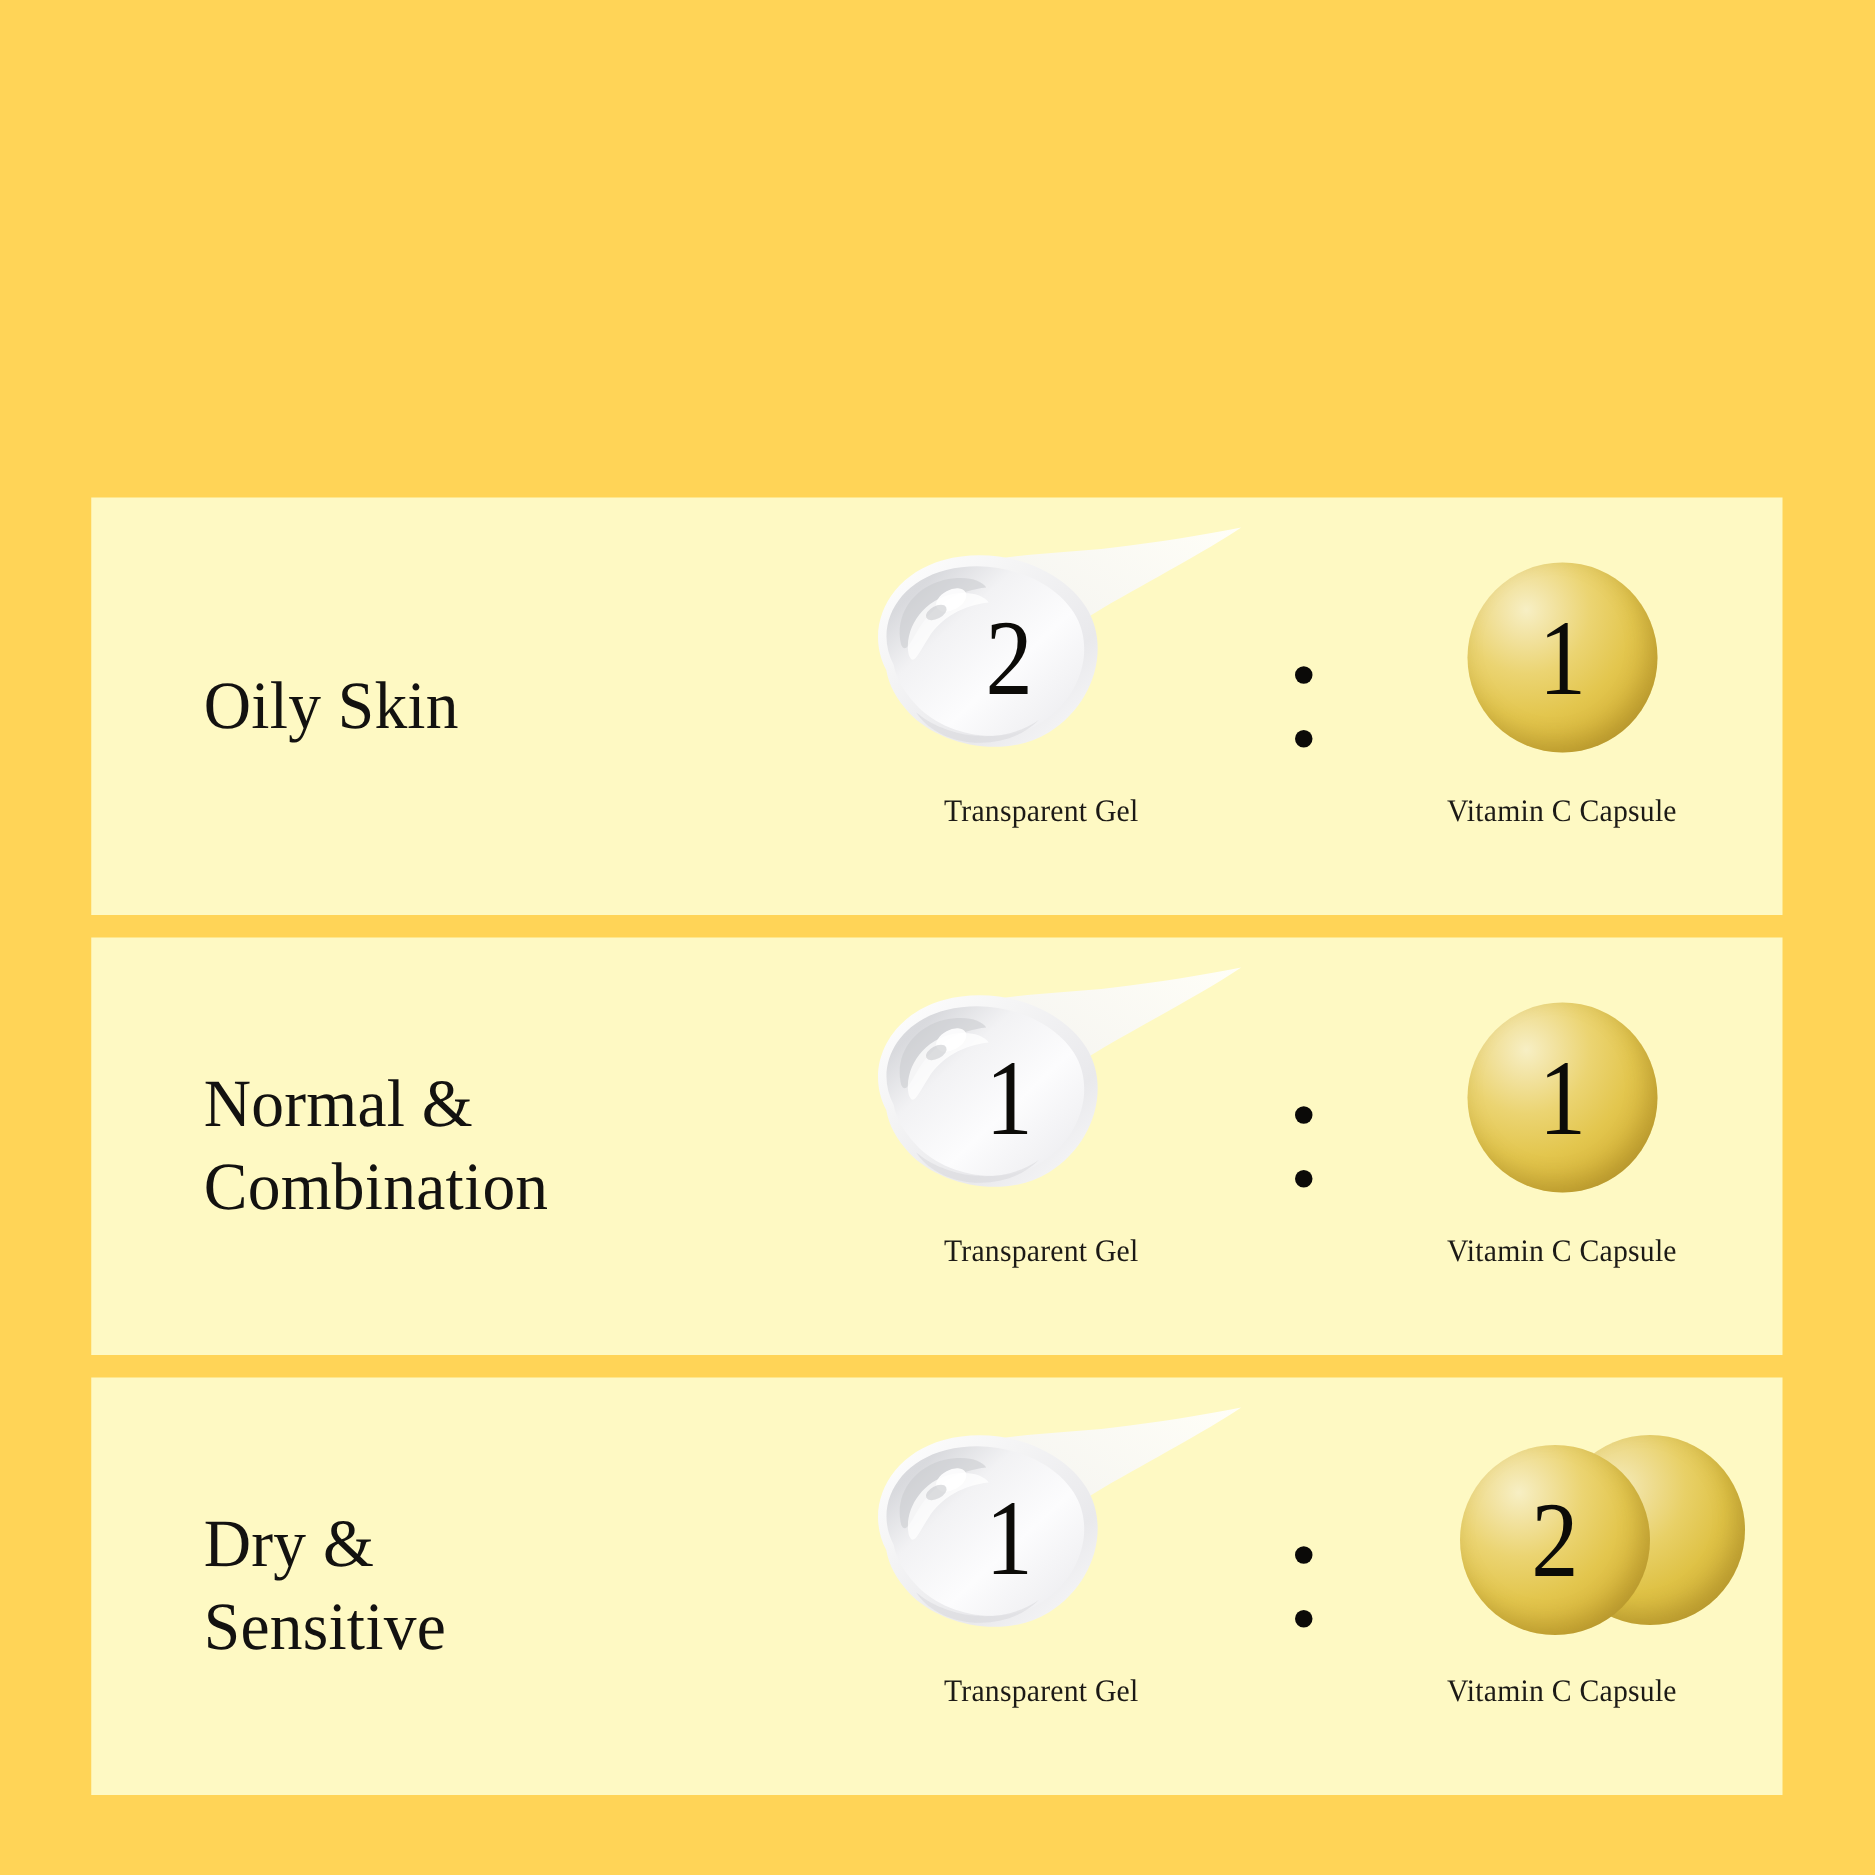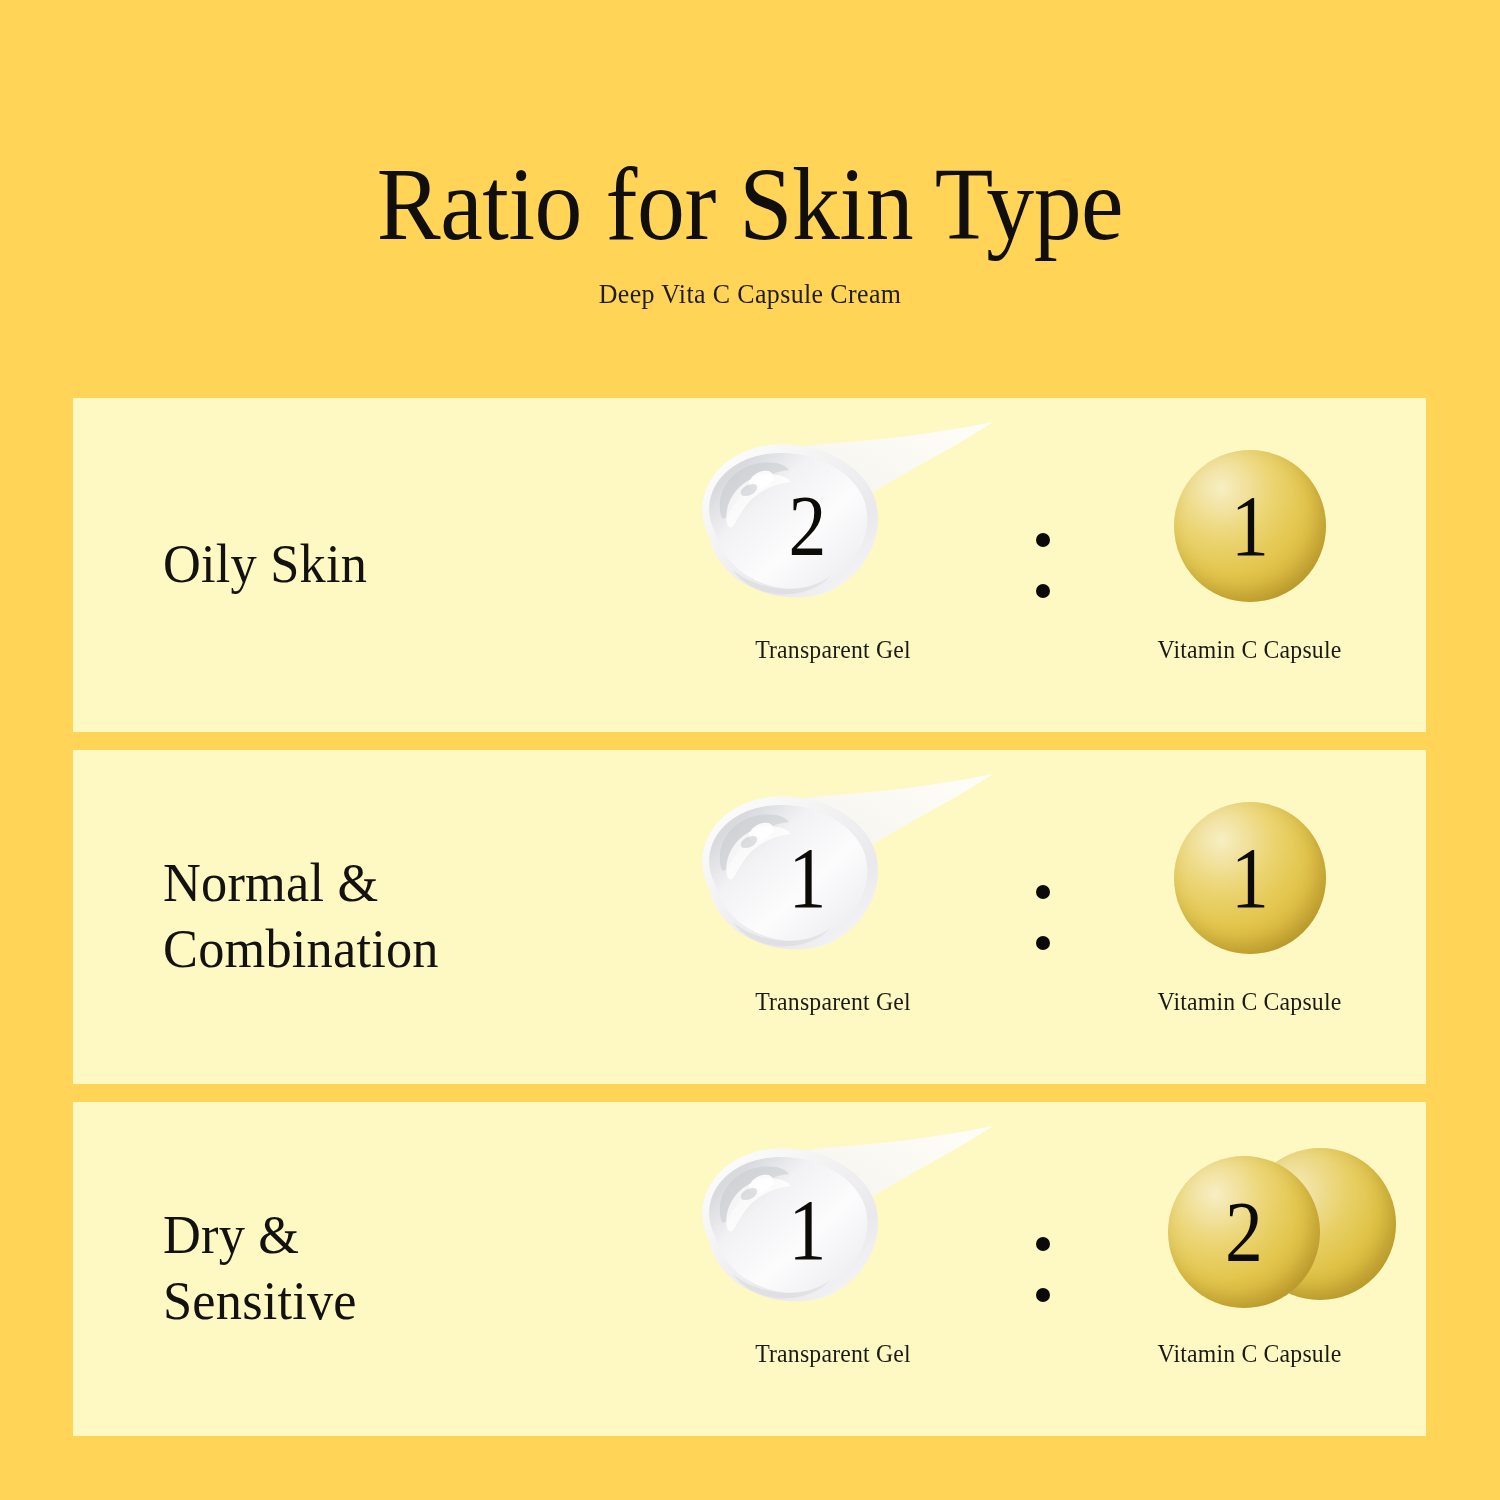--- a/index.html
+++ b/index.html
@@ -232,24 +232,20 @@
     height: 14px;
     border-radius: 50%;
     background: #0B0A08;
   }
 </style>
 </head>
 <body>
 
 <div id="page">
 
-  <div class="header">
-    <h1 class="title">Ratio for Skin Type</h1>
-    <div class="subtitle">Deep Vita C Capsule Cream</div>
-  </div>
 
   <div class="cards">
 
     <div class="card">
 
       <div class="skin-label">Oily Skin</div>
 
       <div class="gel-col">
         <div class="art-wrap">
           <div class="gel-art">

